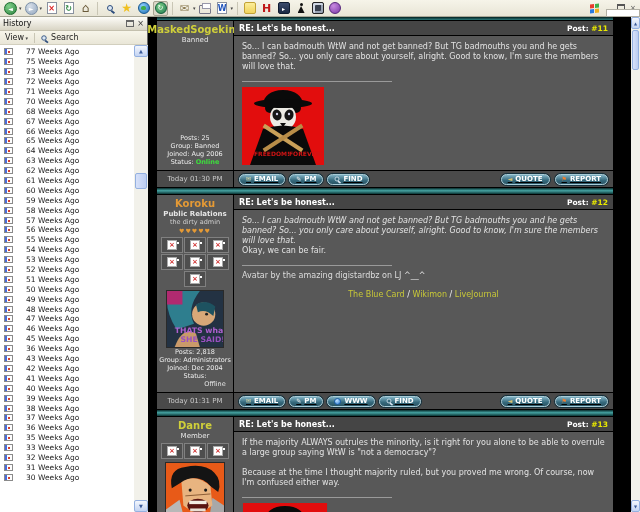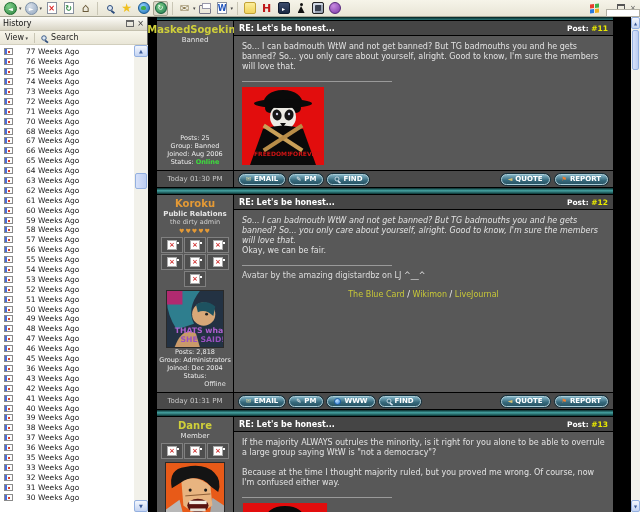--- a/index.html
+++ b/index.html
@@ -99,21 +99,21 @@
     gap:1px; background:#000; }
   .cell-user { grid-area:1/1/3/2; background:#585858; text-align:center; padding-top:3px;
     color:#ededed; display:flex; flex-direction:column; align-items:center; }
   .cell-title { grid-area:1/2/2/3; background:#454545; display:flex; align-items:center;
     padding:0 5px; }
   .cell-body { grid-area:2/2/3/3; background:#585858; padding:6px 8px 5px 8px; color:#e2e2e2;
     font-size:8px; line-height:10px; }
   .cell-date { grid-area:3/1/4/2; background:#4a4a4a; display:flex; align-items:center;
     justify-content:center; color:#c9c9c9; font-size:7px; }
   .cell-actions { grid-area:3/2/4/3; background:#4a4a4a; display:flex; align-items:center;
-    gap:4px; padding:0 5px; }
+    gap:4px; padding:0 5px;text-decoration:underline; }
   .subject { font-weight:bold; font-size:8px; color:#fff; }
   .postnum { margin-left:auto; font-size:7.5px; font-weight:bold; color:#fff; }
   .postnum b { color:#e8e800; }
   .uname { font-weight:bold; font-size:10px; color:#cfcf3a; }
   .uname.admin { color:#e59a35; }
   .utitle { font-size:7px; color:#e6e6e6; margin-top:1px; }
   .usub { font-size:6.5px; color:#cfcfcf; }
   .pips { font-size:6px; color:#e59a35; letter-spacing:1px; margin-top:1px; }
   .ustats { margin-top:auto; padding-bottom:4px; font-size:6.5px; line-height:8px; }
   .ustats .online { color:#3ddd3d; font-weight:bold; }
@@ -241,34 +241,26 @@
     <span class="mag"></span>
     <span>Search</span>
   </div>
   <div id="history-list">
 
       <div class="hitem">
         <span class="hicon"></span>
         <span class="hlabel">77 Weeks Ago</span>
       </div>
 
-      <div class="hitem">
-        <span class="hicon"></span>
-        <span class="hlabel">76 Weeks Ago</span>
-      </div>
 
       <div class="hitem">
         <span class="hicon"></span>
         <span class="hlabel">75 Weeks Ago</span>
       </div>
 
-      <div class="hitem">
-        <span class="hicon"></span>
-        <span class="hlabel">74 Weeks Ago</span>
-      </div>
 
       <div class="hitem">
         <span class="hicon"></span>
         <span class="hlabel">73 Weeks Ago</span>
       </div>
 
       <div class="hitem">
         <span class="hicon"></span>
         <span class="hlabel">72 Weeks Ago</span>
       </div>

